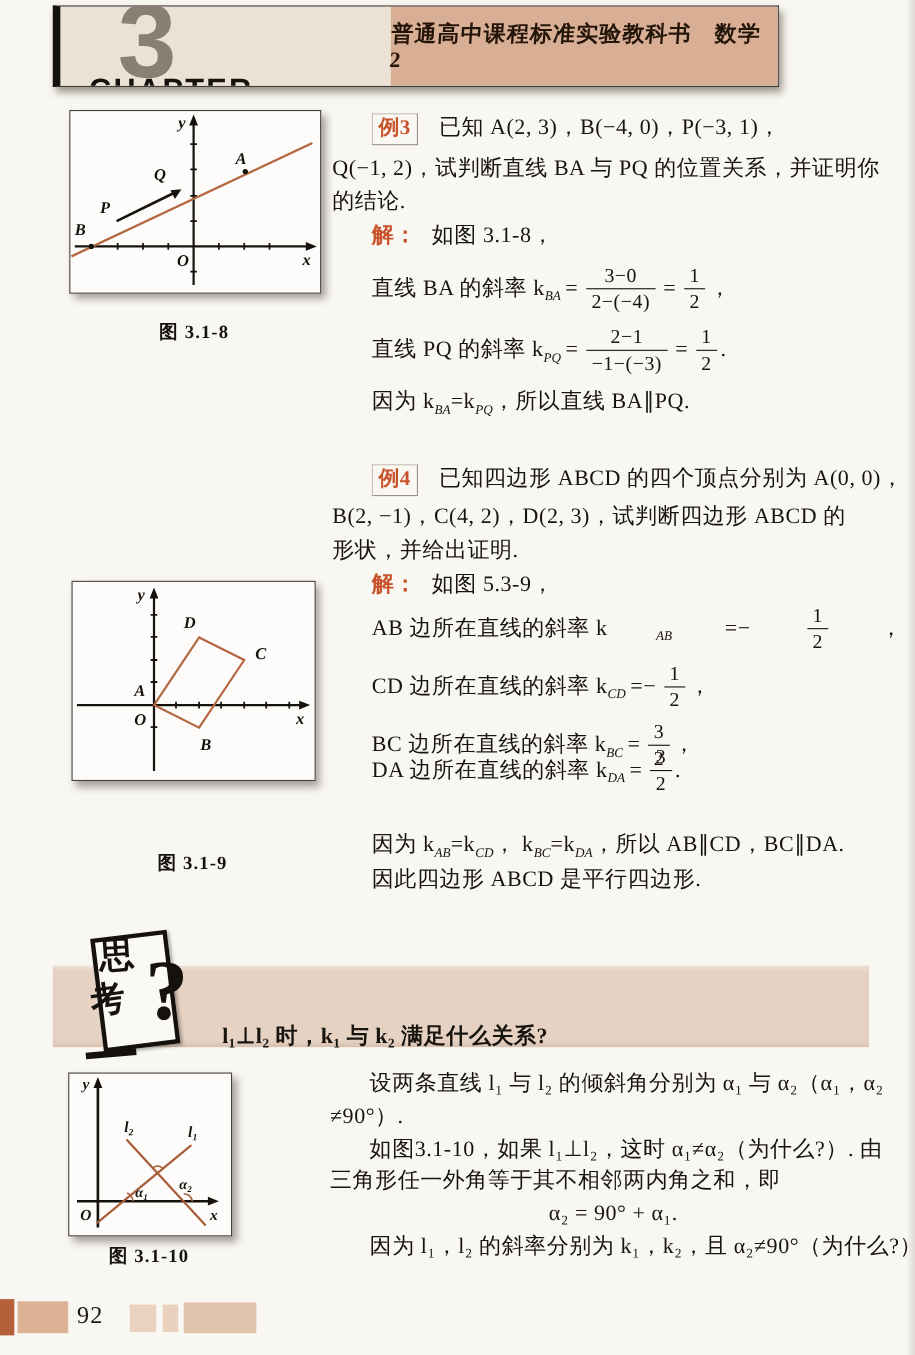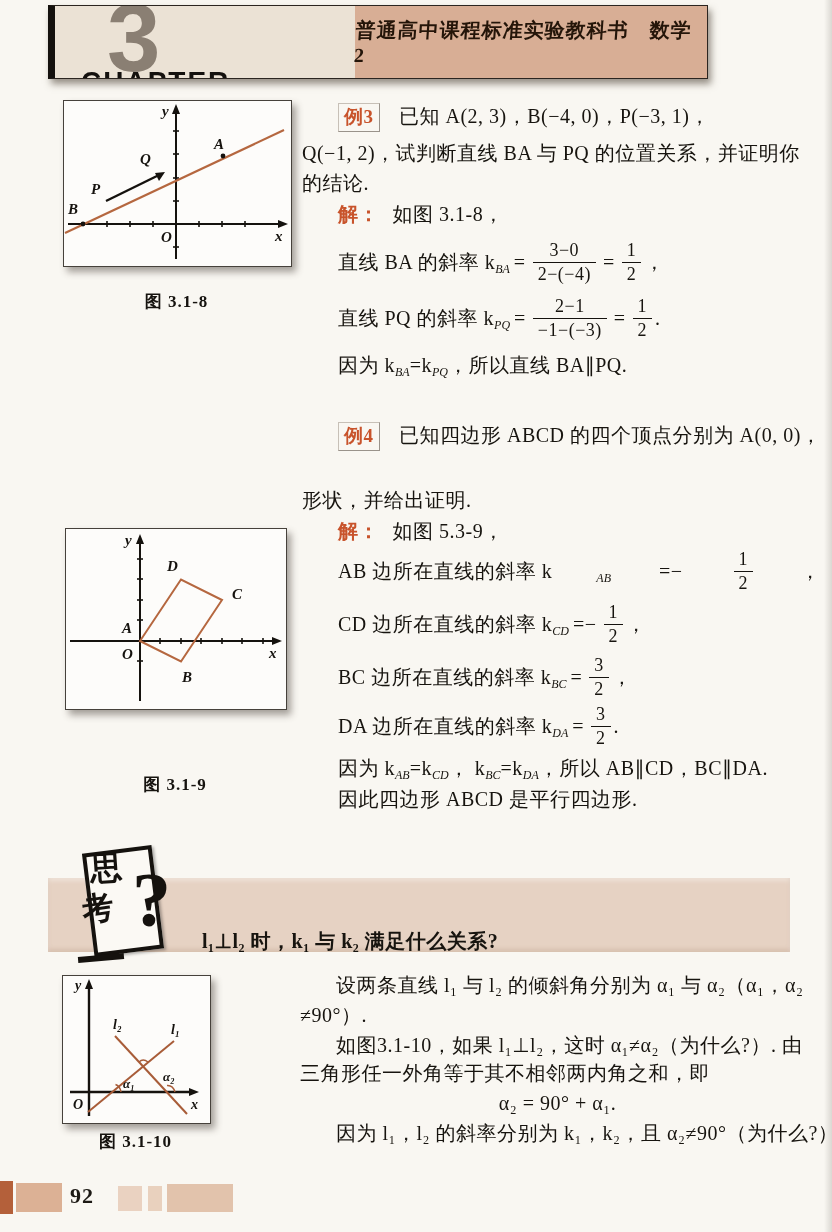--- a/index.html
+++ b/index.html
@@ -47,21 +47,21 @@
     border:4px solid #15120e;transform:rotate(-7deg);box-shadow:2px 2px 3px rgba(0,0,0,.3);}
   .think-ch1{position:absolute;left:14px;top:4px;font-size:32px;font-weight:bold;color:#15120e;transform:rotate(-4deg);}
   .think-ch2{position:absolute;left:6px;top:44px;font-size:32px;font-weight:bold;color:#15120e;transform:rotate(-8deg);}
   .think-q{position:absolute;left:56px;top:18px;font-size:78px;font-weight:bold;color:#15120e;
     font-family:"Liberation Serif",serif;line-height:1;}
   .think-underline{position:absolute;left:2px;top:112px;width:46px;height:6px;background:#15120e;transform:rotate(-5deg);}
   .think-text{position:absolute;left:202px;top:928px;font-size:20px;font-weight:bold;color:#17140f;letter-spacing:.5px;text-align:right;}
 
   
   .f-block{position:absolute;}
-  .pagenum{position:absolute;left:70px;top:1183px;font-size:22px;font-weight:bold;color:#1c1914;letter-spacing:1px;}
+  .pagenum{position:absolute;left:70px;top:1183px;font-size:22px;font-weight:normal;color:#1c1914;letter-spacing:1px;}
 </style>
 </head>
 <body>
 
 <div class="page">
 
   <div class="header">
     <div class="header-left">
       <span class="chapter-num">3</span>
       <span class="chapter-word">CHAPTER</span>
@@ -160,20 +160,21 @@
       <sub>BA</sub>
     <span>=k</span>
       <sub>PQ</sub>
     <span>，所以直线 BA∥PQ.</span>
   </div>
 
   <div class="line" style="left:338px;top:422px;">
     <span class="badge">例4</span>
     <span>已知四边形 ABCD 的四个顶点分别为 A(0, 0)，</span>
   </div>
+  <div class="line" style="left:302px;top:456px;">B(2, −1)，C(4, 2)，D(2, 3)，试判断四边形 ABCD 的</div>
   <div class="line" style="left:302px;top:487px;">形状，并给出证明.</div>
   <div class="line" style="left:338px;top:518px;">
     <span class="solve">解：</span>
     <span>如图 5.3-9，</span>
   </div>
 
   <div class="line frow" style="left:338px;top:548px;height:46px;gap:44px;">
     <span>AB 边所在直线的斜率 k</span>
       <sub>AB</sub>
     <span class="op">=−</span>
@@ -196,21 +197,21 @@
   <div class="line frow" style="left:338px;top:654px;height:46px;">
     <span>BC 边所在直线的斜率 k</span>
       <sub>BC</sub>
     <span class="op">=</span>
     <span class="frac">
         <span class="num">3</span>
         <span class="den">2</span>
       </span>
     <span>，</span>
   </div>
-  <div class="line frow" style="left:338px;top:703px;height:46px;">
+  <div class="line frow" style="left:338px;top:677px;height:46px;">
     <span>DA 边所在直线的斜率 k</span>
       <sub>DA</sub>
     <span class="op">=</span>
     <span class="frac">
         <span class="num">3</span>
         <span class="den">2</span>
       </span>
     <span>.</span>
   </div>
 

